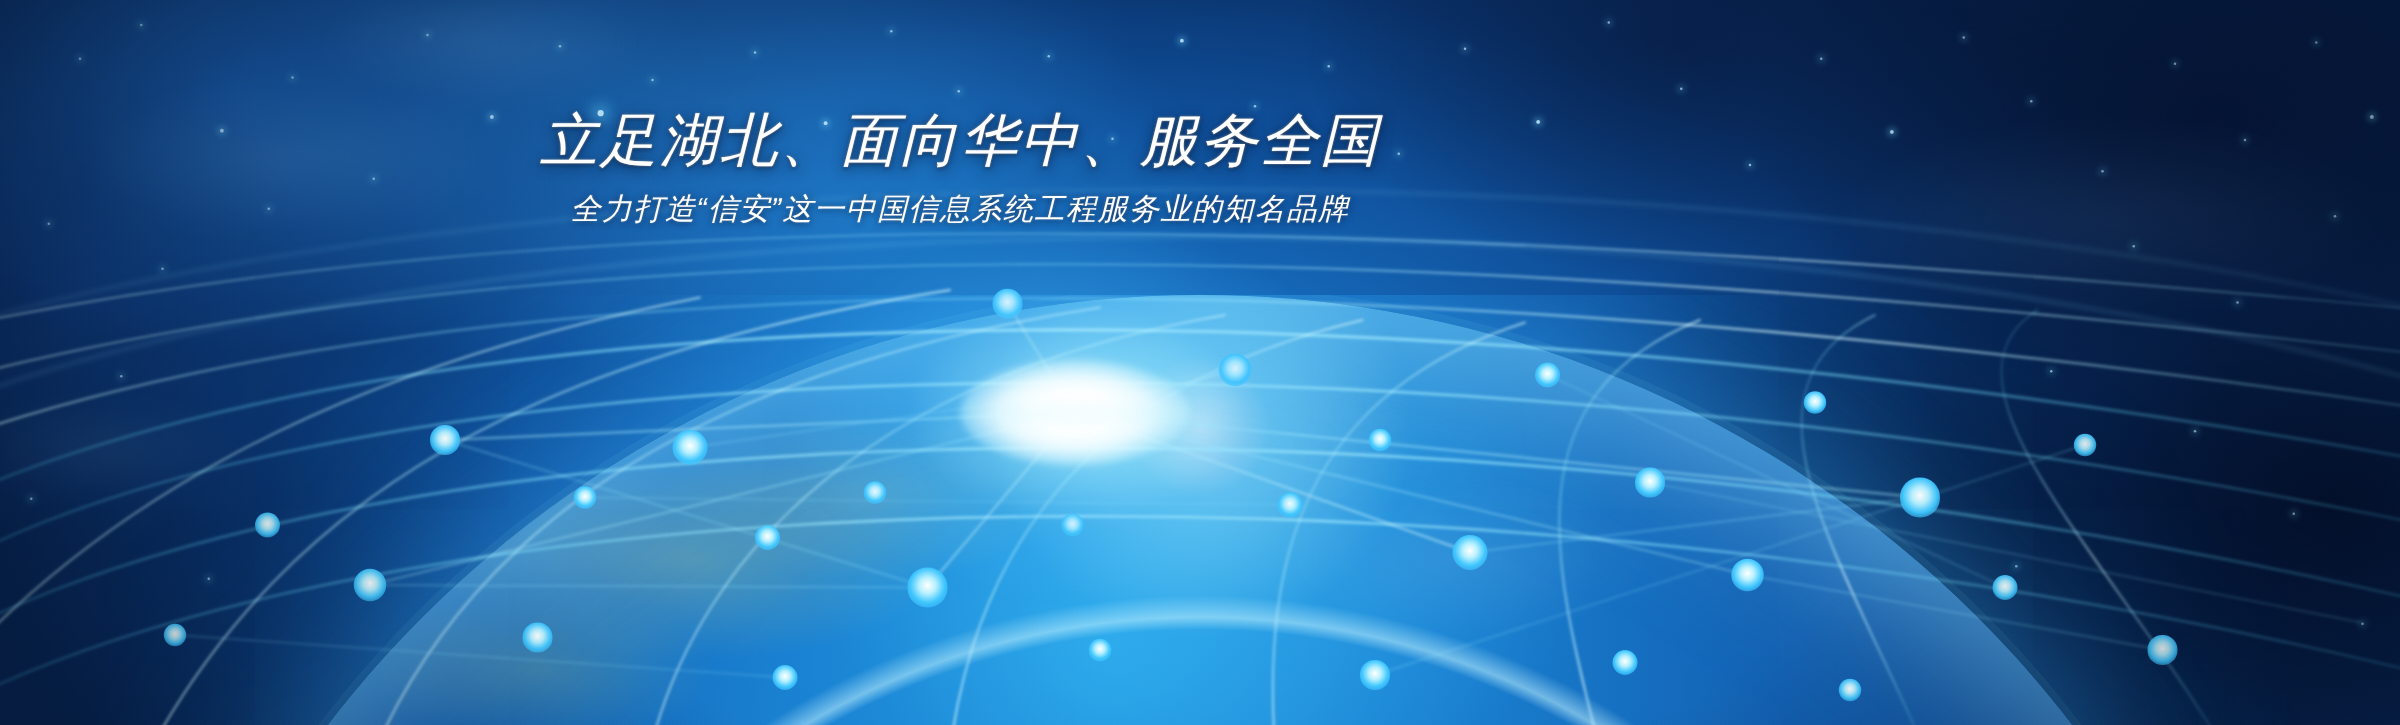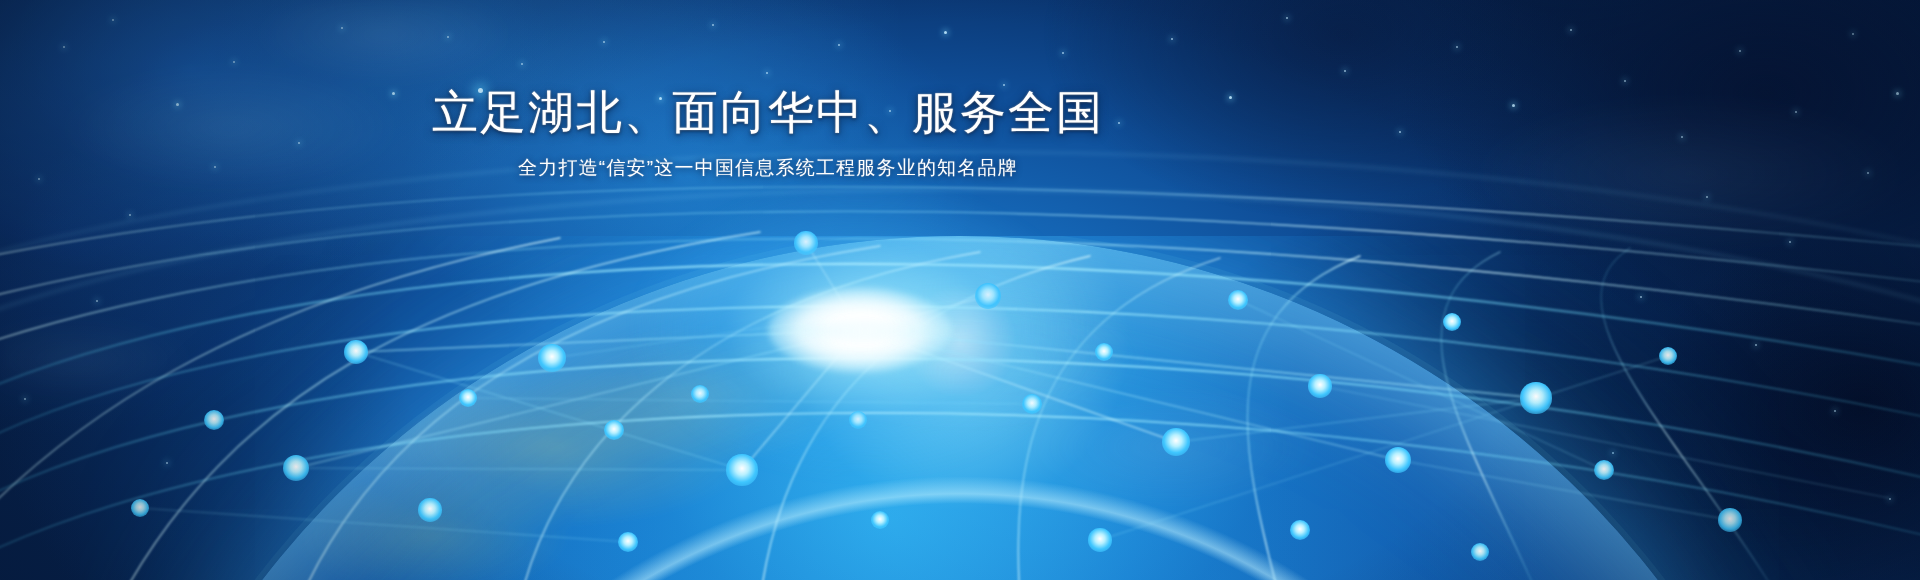--- a/index.html
+++ b/index.html
@@ -162,37 +162,38 @@
   }
 
   
   .text-block {
     position: absolute;
     left: 0;
     top: 84px;
     width: 1536px;
     text-align: center;
     z-index: 40;
+    font-style: italic;
   }
   .headline {
     margin: 0;
     font-size: 46px;
     line-height: 56px;
     font-weight: 400;
     letter-spacing: 2px;
     color: #ffffff;
     text-shadow:
       0 0 2px rgba(255,255,255,0.55),
       0 2px 10px rgba(4,28,68,0.85),
       0 1px 3px rgba(3,20,50,0.9);
     white-space: nowrap;
   }
   .subhead {
     margin: 14px 0 0 0;
-    font-size: 19px;
+    font-size: 24px;
     line-height: 28px;
     font-weight: 400;
     letter-spacing: 1.2px;
     color: #ffffff;
     text-shadow:
       0 1px 6px rgba(4,28,68,0.9),
       0 0 2px rgba(255,255,255,0.35);
     white-space: nowrap;
   }
 

